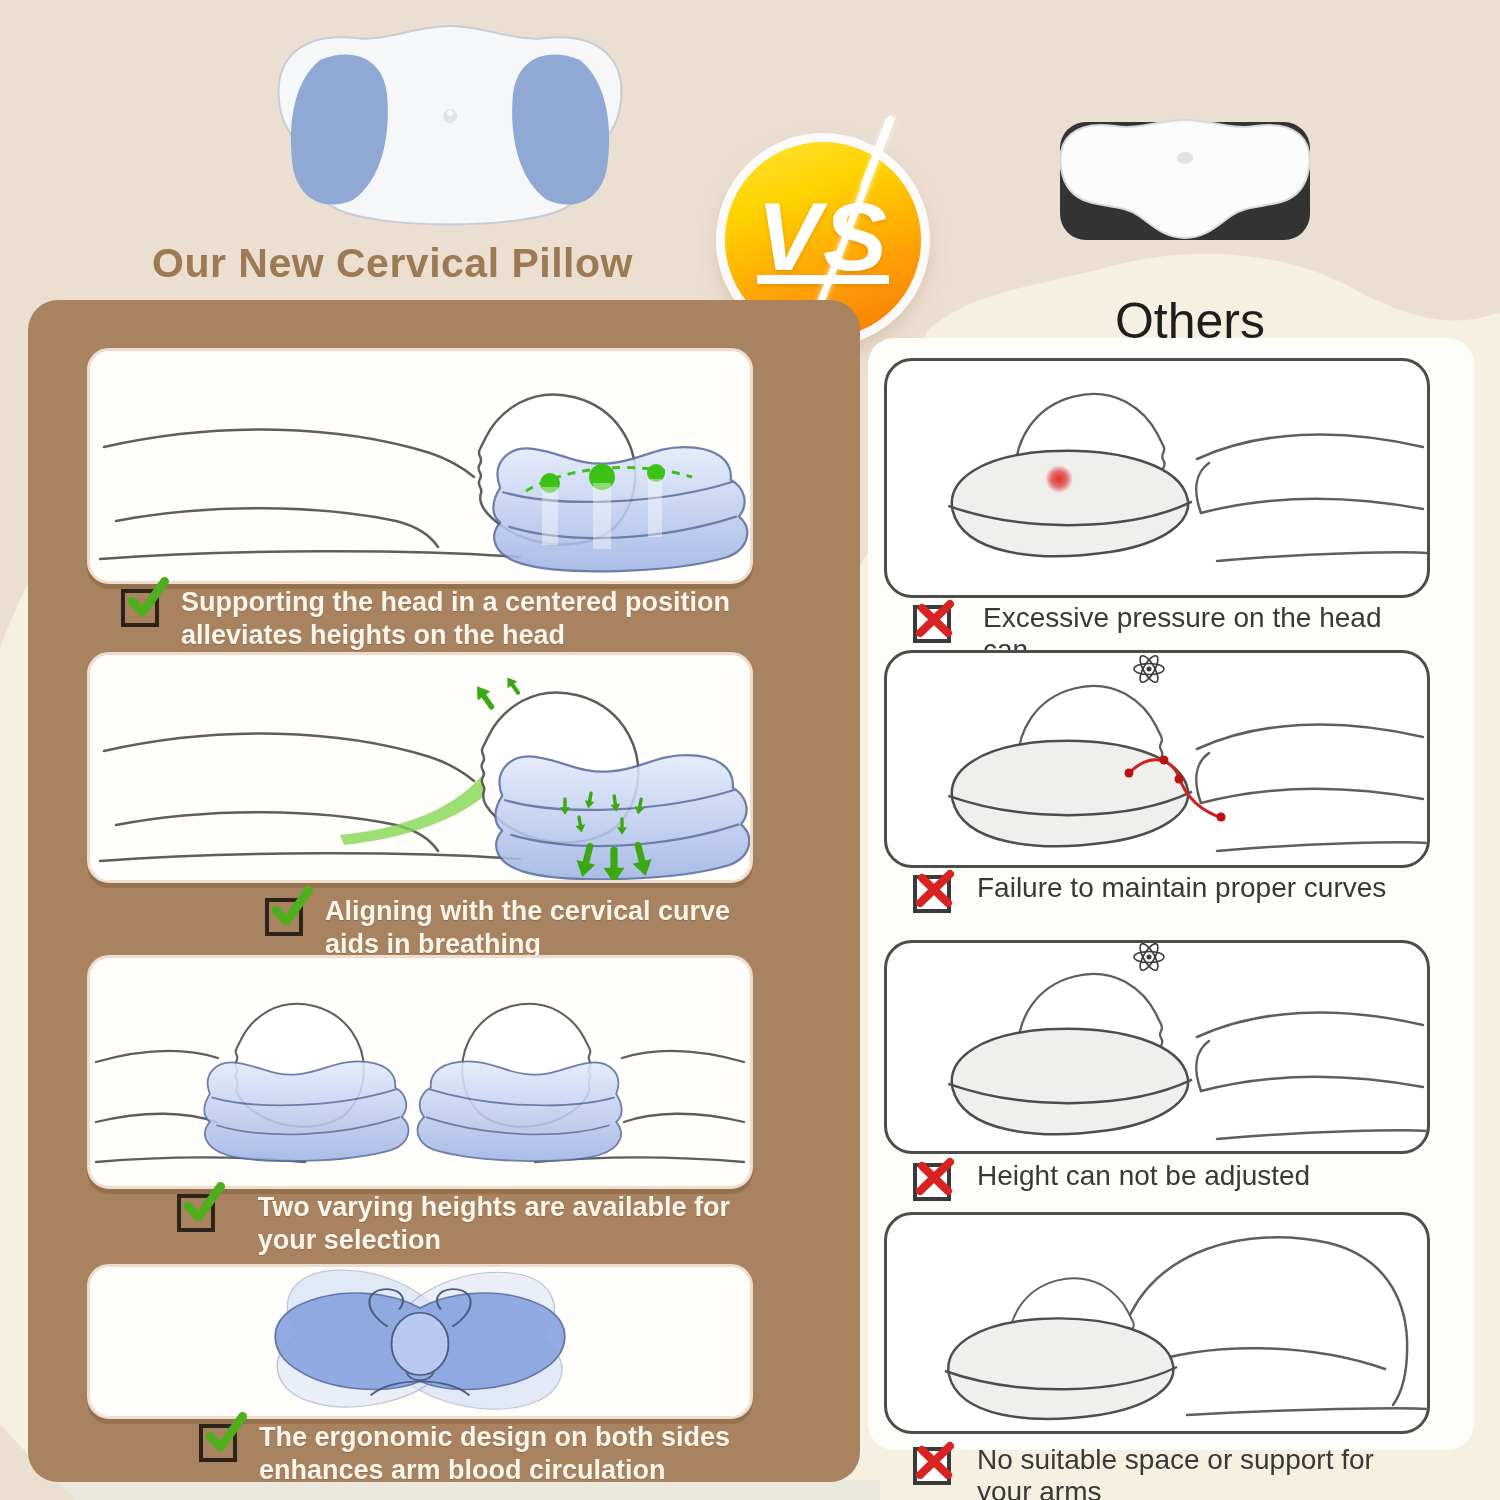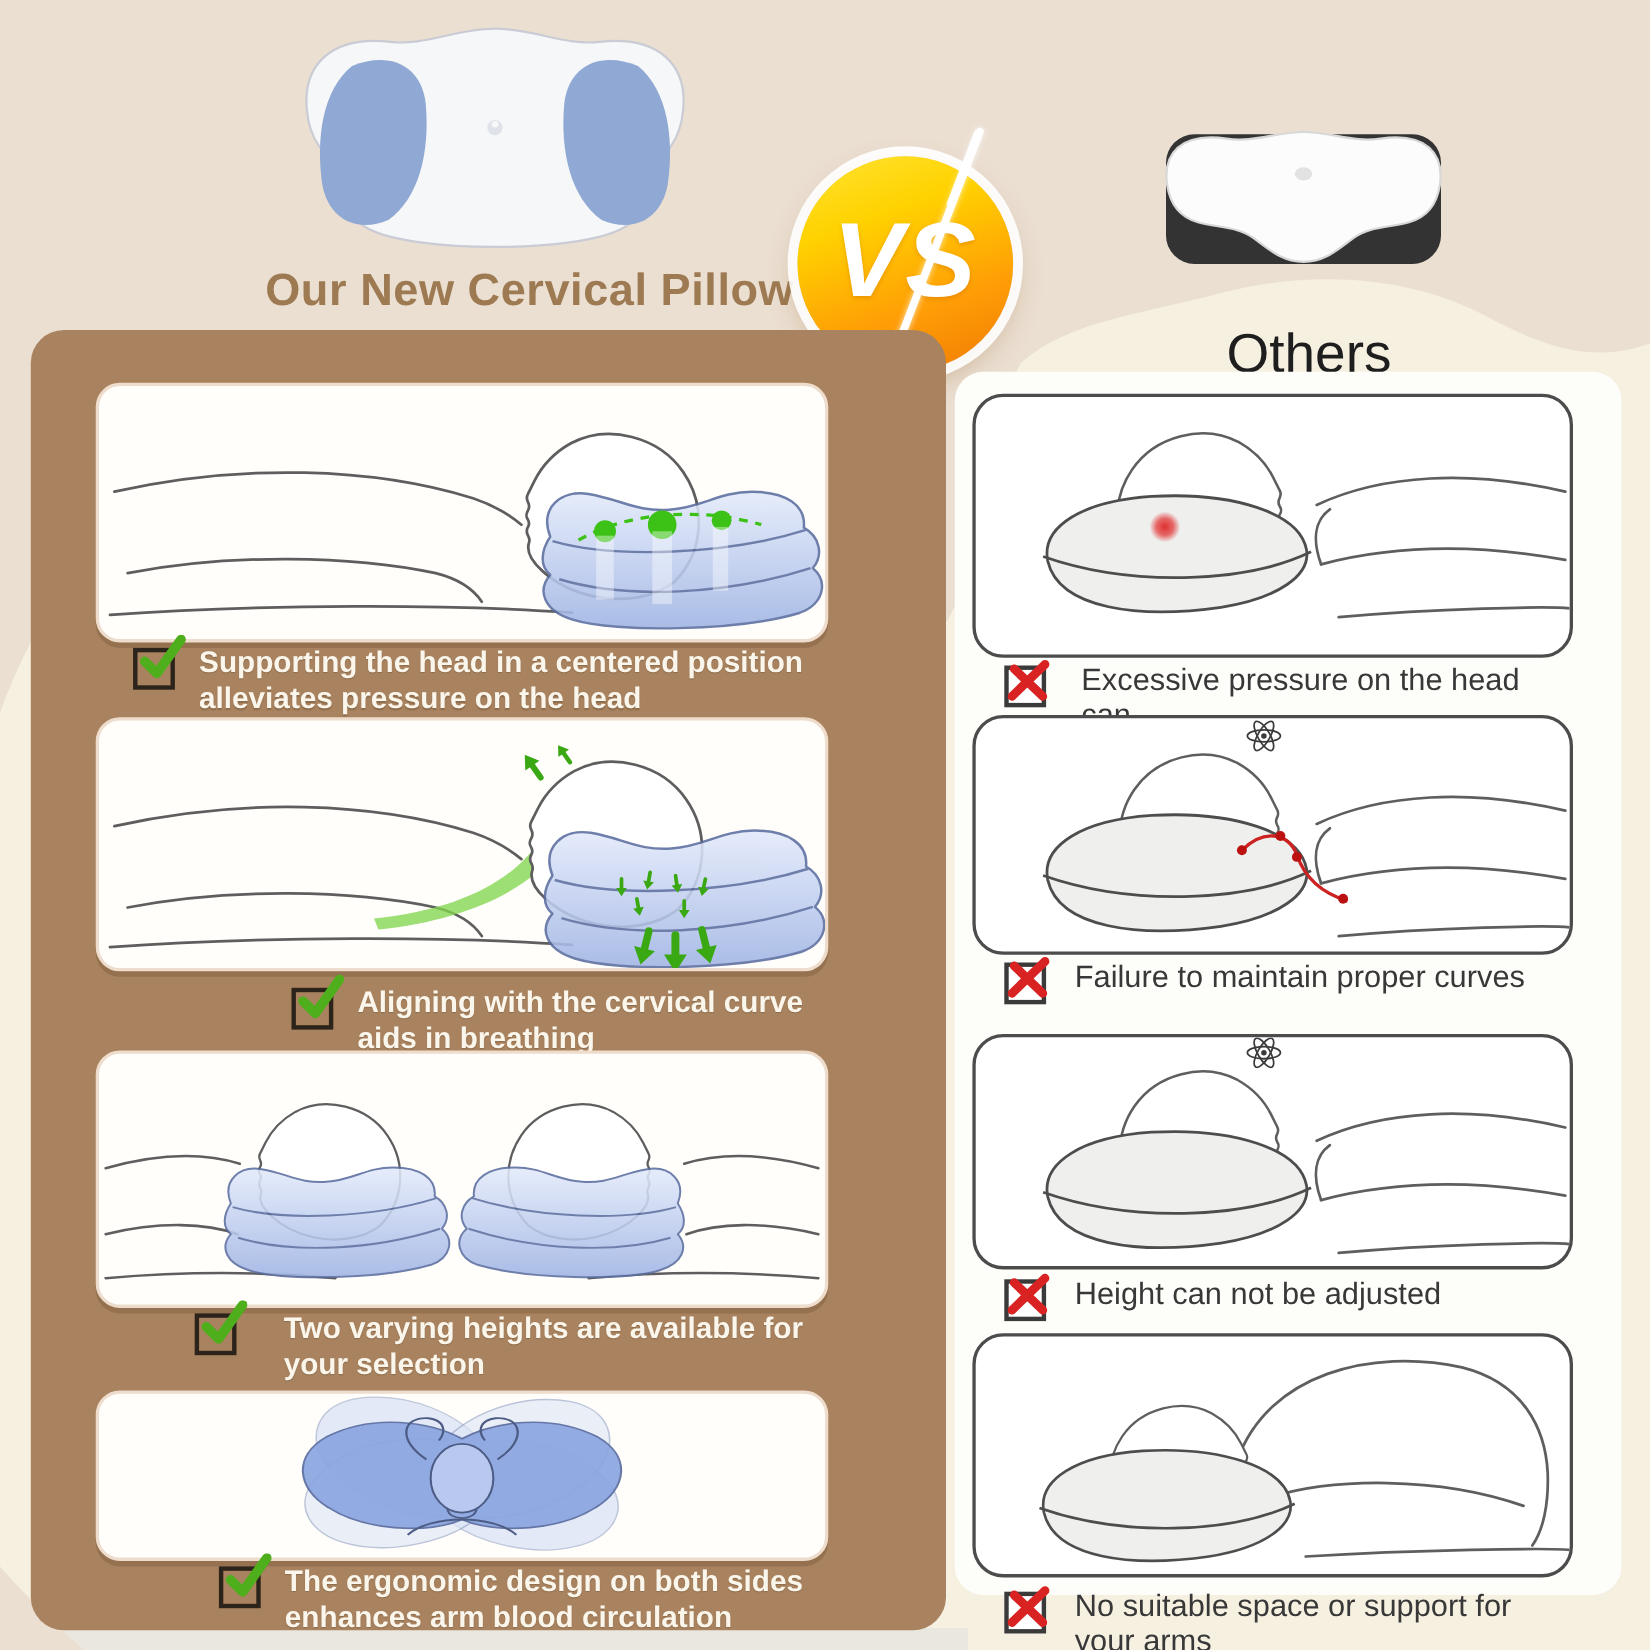--- a/index.html
+++ b/index.html
@@ -1,34 +1,34 @@
 <!DOCTYPE html>
 <html><head>
 <meta charset="utf-8">
 <style>
   html,body{margin:0;padding:0;}
   body{font-family:"Liberation Sans", sans-serif; background:#f6f0e1;}
   .stage{position:relative;width:1500px;height:1500px;overflow:hidden;background:#f6f0e1;}
   .bg-svg{position:absolute;left:0;top:0;width:1500px;height:1500px;}
 
   
-  .title-left{position:absolute;left:162px;top:240px;width:560px;text-align:right;
+  .title-left{position:absolute;left:152px;top:240px;width:560px;text-align:left;
     font-size:41px;font-weight:bold;color:#9d7a52;letter-spacing:.5px;}
   .others-label{position:absolute;left:1040px;top:292px;width:300px;text-align:center;
     font-size:50px;color:#1e1e1e;}
   .product-ours{position:absolute;left:225px;top:8px;width:450px;height:230px;}
   .product-others{position:absolute;left:1035px;top:100px;width:300px;height:170px;}
 
   
   .vs-badge{position:absolute;left:725px;top:142px;width:196px;height:196px;border-radius:50%;
     background:linear-gradient(160deg,#ffe433 0%,#ffd200 30%,#ff9d06 68%,#f07a04 100%);
     box-shadow:0 0 0 9px rgba(255,255,255,.9), 0 10px 26px rgba(140,90,20,.35);}
   .vs-badge .vs-text{position:absolute;left:0;top:40px;width:100%;text-align:center;
     font-size:96px;font-weight:bold;font-style:italic;color:#ffffff;letter-spacing:2px;
-    text-shadow:0 2px 4px rgba(190,100,0,.35);}
+    text-shadow:0 2px 4px rgba(190,100,0,.35);text-decoration:underline;}
   .vs-slash{position:absolute;left:108px;top:-36px;width:7px;height:310px;background:#ffffff;
     transform:rotate(21deg);border-radius:4px;box-shadow:0 0 6px rgba(255,255,255,.8);}
   .vs-slash-accent{position:absolute;left:148px;top:-26px;width:5px;height:74px;background:#ffffff;
     transform:rotate(21deg);border-radius:3px;opacity:.95;}
 
   
   .panel-ours{position:absolute;left:28px;top:300px;width:832px;height:1182px;
     background:#a9835f;border-radius:30px;}
   .panel-others{position:absolute;left:868px;top:338px;width:606px;height:1112px;
     background:#fdfdfa;border-radius:26px;}
@@ -144,21 +144,21 @@
     </svg>
   </div>
   <div class="cap ours-cap" style="top:586px;">
     <span class="mark">
       <svg viewBox="0 0 40 40" style="width:44px;height:44px;top:-16px;left:0px;">
         <path d="M6,22 L16,32 L36,4" stroke="#4fae1c" stroke-width="8" fill="none" stroke-linecap="round" stroke-linejoin="round"></path>
       </svg>
     </span>
     <span class="txt ours-txt">
       <div>Supporting the head in a centered position</div>
-      <div>alleviates pressure on the head</div>
+      <div>alleviates heights on the head</div>
     </span>
   </div>
 
   <div class="card ours" style="top:652px;height:225px;">
     <svg viewBox="0 0 660 225">
       <g fill="none" stroke="#5e5e5e" stroke-width="2.5" stroke-linecap="round">
         <path d="M14,96 C130,70 250,74 340,102 C358,108 372,116 384,126"></path>
         <path d="M26,170 C120,152 230,154 306,170 C326,175 340,184 348,196"></path>
         <path d="M10,206 C150,196 320,196 430,204"></path>
       </g>

